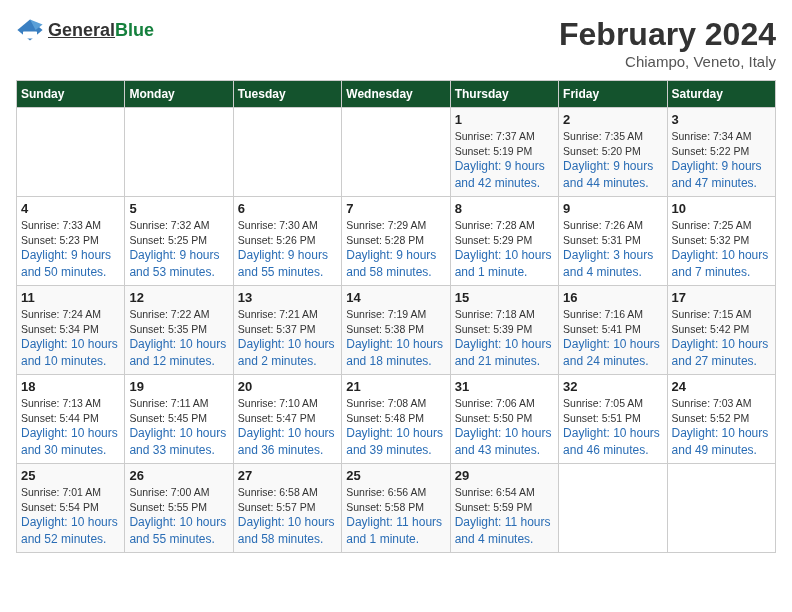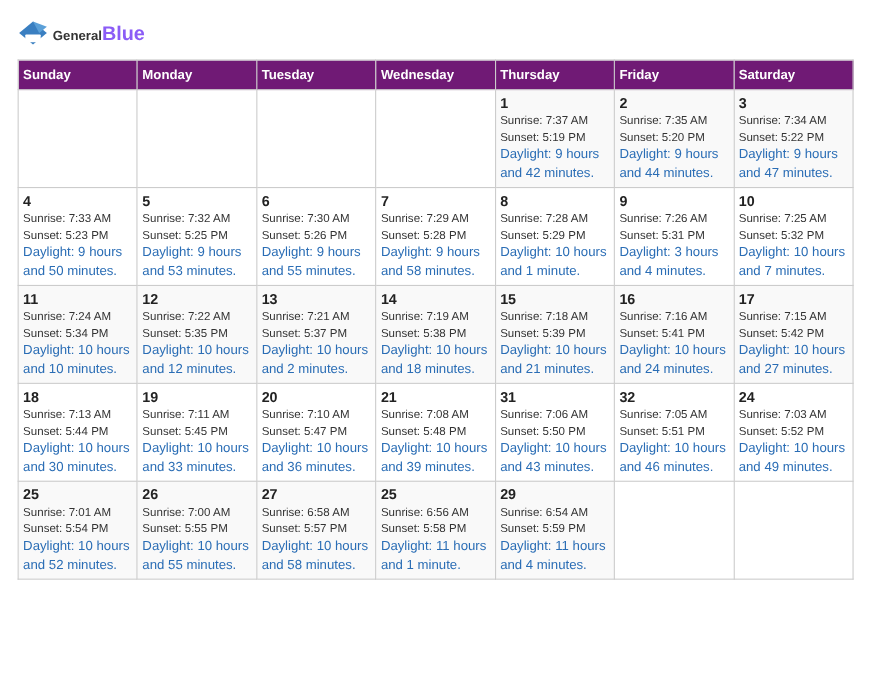--- a/index.html
+++ b/index.html
@@ -28,21 +28,21 @@
     .title-block { text-align: right; }
     .main-title { font-size: 32px; font-weight: bold; color: #333; }
     .subtitle { font-size: 15px; color: #555; }
 
     .calendar {
       width: 100%;
       border-collapse: collapse;
       font-size: 11px;
     }
     .calendar thead tr th {
-      background-color: #701a75;
+      background-color: #14532d;
       color: #fff;
       padding: 6px 4px;
       text-align: left;
       font-weight: bold;
       font-size: 12px;
       border: 1px solid #ccc;
     }
     .calendar tbody tr td {
       border: 1px solid #ccc;
       vertical-align: top;
@@ -77,22 +77,26 @@
 <body>
 
 <div class="header">
   <div class="logo">
     <svg class="logo-icon" viewBox="0 0 40 40">
       <polygon points="20,5 38,20 20,35 2,20" fill="#3a7fc1"></polygon>
       <polygon points="20,5 38,12 28,20 20,5" fill="#5ba0d8"></polygon>
       <rect x="10" y="22" width="20" height="10" fill="#fff" rx="1"></rect>
     </svg>
     <div>
-      <span style="font-size:12px;font-weight:bold;color:#333;">General</span><span style="font-size:18px;font-weight:bold;color:#8b5cf6;">Blue</span>
+      <span style="font-size:18px;font-weight:bold;color:#333;text-decoration:underline;">General</span><span style="font-size:18px;font-weight:bold;color:#15803d;">Blue</span>
     </div>
+  </div>
+  <div class="title-block">
+    <div class="main-title">February 2024</div>
+    <div class="subtitle">Chiampo, Veneto, Italy</div>
   </div>
 </div>
 
 <table class="calendar">
   <thead>
     <tr>
       <th>Sunday</th>
       <th>Monday</th>
       <th>Tuesday</th>
       <th>Wednesday</th>

